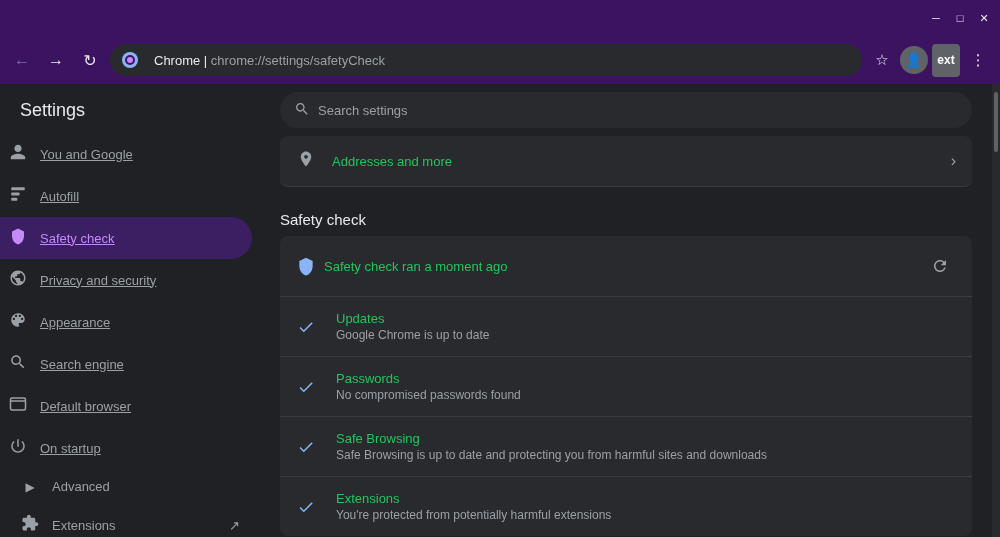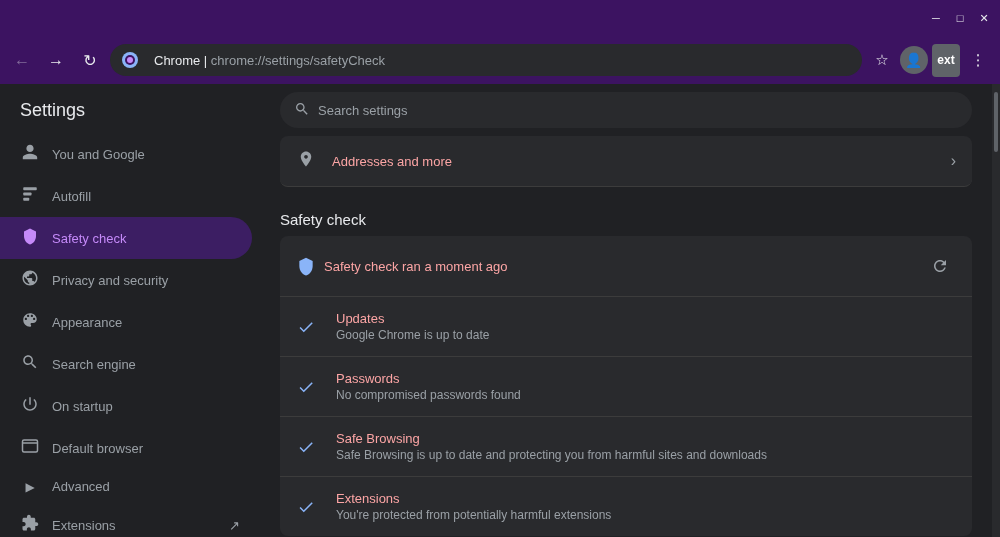--- a/index.html
+++ b/index.html
@@ -146,27 +146,28 @@
     }
     .sidebar-title {
       font-size: 18px;
       font-weight: 400;
       color: #e8eaed;
       padding: 8px 20px 12px;
     }
     .sidebar-item {
       display: flex;
       align-items: center;
-      padding: 10px 20px;
+      padding: 10px 8px;
       cursor: pointer;
       border-radius: 0 24px 24px 0;
       margin-right: 8px;
       gap: 12px;
       color: #9aa0a6;
       font-size: 13px;
+      text-decoration: underline;
     }
     .sidebar-item.active {
       background: #3c1e63;
       color: #c58af9;
     }
     .sidebar-item.active .sidebar-icon { color: #c58af9; }
     .sidebar-icon {
       font-size: 16px;
       width: 20px;
       text-align: center;
@@ -251,21 +252,21 @@
       text-align: center;
       font-size: 16px;
       flex-shrink: 0;
       color: #9aa0a6;
     }
     .list-item-content {
       flex: 1;
     }
     .list-item-title {
       font-size: 13px;
-      color: #fca5a5;
+      color: #22c55e;
     }
     .list-item-subtitle {
       font-size: 12px;
       color: #9aa0a6;
       margin-top: 2px;
     }
     .list-item-action {
       color: #9aa0a6;
       font-size: 16px;
     }
@@ -441,34 +442,34 @@
         <svg width="18" height="18" viewBox="0 0 24 24" fill="#9aa0a6">
             <path d="M15.5 14h-.79l-.28-.27C15.41 12.59 16 11.11 16 9.5 16 5.91 13.09 3 9.5 3S3 5.91 3 9.5 5.91 16 9.5 16c1.61 0 3.09-.59 4.23-1.57l.27.28v.79l5 4.99L20.49 19l-4.99-5zm-6 0C7.01 14 5 11.99 5 9.5S7.01 5 9.5 5 14 7.01 14 9.5 11.99 14 9.5 14z"></path>
           </svg>
       </span>
       <span class="sidebar-label">Search engine</span>
     </div>
 
     <div class="sidebar-item">
       <span class="sidebar-icon">
         <svg width="18" height="18" viewBox="0 0 24 24" fill="#9aa0a6">
-            <path d="M13 3h-2v10h2V3zm4.83 2.17l-1.42 1.42C17.99 7.86 19 9.81 19 12c0 3.87-3.13 7-7 7s-7-3.13-7-7c0-2.19 1.01-4.14 2.58-5.42L6.17 5.17C4.23 6.82 3 9.26 3 12c0 4.97 4.03 9 9 9s9-4.03 9-9c0-2.74-1.23-5.18-3.17-6.83z"></path>
-          </svg>
-      </span>
-      <span class="sidebar-label">On startup</span>
-    </div>
-
-    <div class="sidebar-item">
-      <span class="sidebar-icon">
-        <svg width="18" height="18" viewBox="0 0 24 24" fill="#9aa0a6">
             <rect x="2" y="4" width="20" height="16" rx="2" fill="none" stroke="#9aa0a6" stroke-width="2"></rect>
             <line x1="2" y1="8" x2="22" y2="8" stroke="#9aa0a6" stroke-width="2"></line>
           </svg>
       </span>
       <span class="sidebar-label">Default browser</span>
+    </div>
+
+    <div class="sidebar-item">
+      <span class="sidebar-icon">
+        <svg width="18" height="18" viewBox="0 0 24 24" fill="#9aa0a6">
+            <path d="M13 3h-2v10h2V3zm4.83 2.17l-1.42 1.42C17.99 7.86 19 9.81 19 12c0 3.87-3.13 7-7 7s-7-3.13-7-7c0-2.19 1.01-4.14 2.58-5.42L6.17 5.17C4.23 6.82 3 9.26 3 12c0 4.97 4.03 9 9 9s9-4.03 9-9c0-2.74-1.23-5.18-3.17-6.83z"></path>
+          </svg>
+      </span>
+      <span class="sidebar-label">On startup</span>
     </div>
 
     <div class="sidebar-section-header">
       <span class="sidebar-icon" style="font-size:12px; color:#9aa0a6;">▶</span>
       <span>Advanced</span>
     </div>
 
     <div class="sidebar-ext-item">
       <span class="sidebar-icon">
         <svg width="18" height="18" viewBox="0 0 24 24" fill="#9aa0a6">

